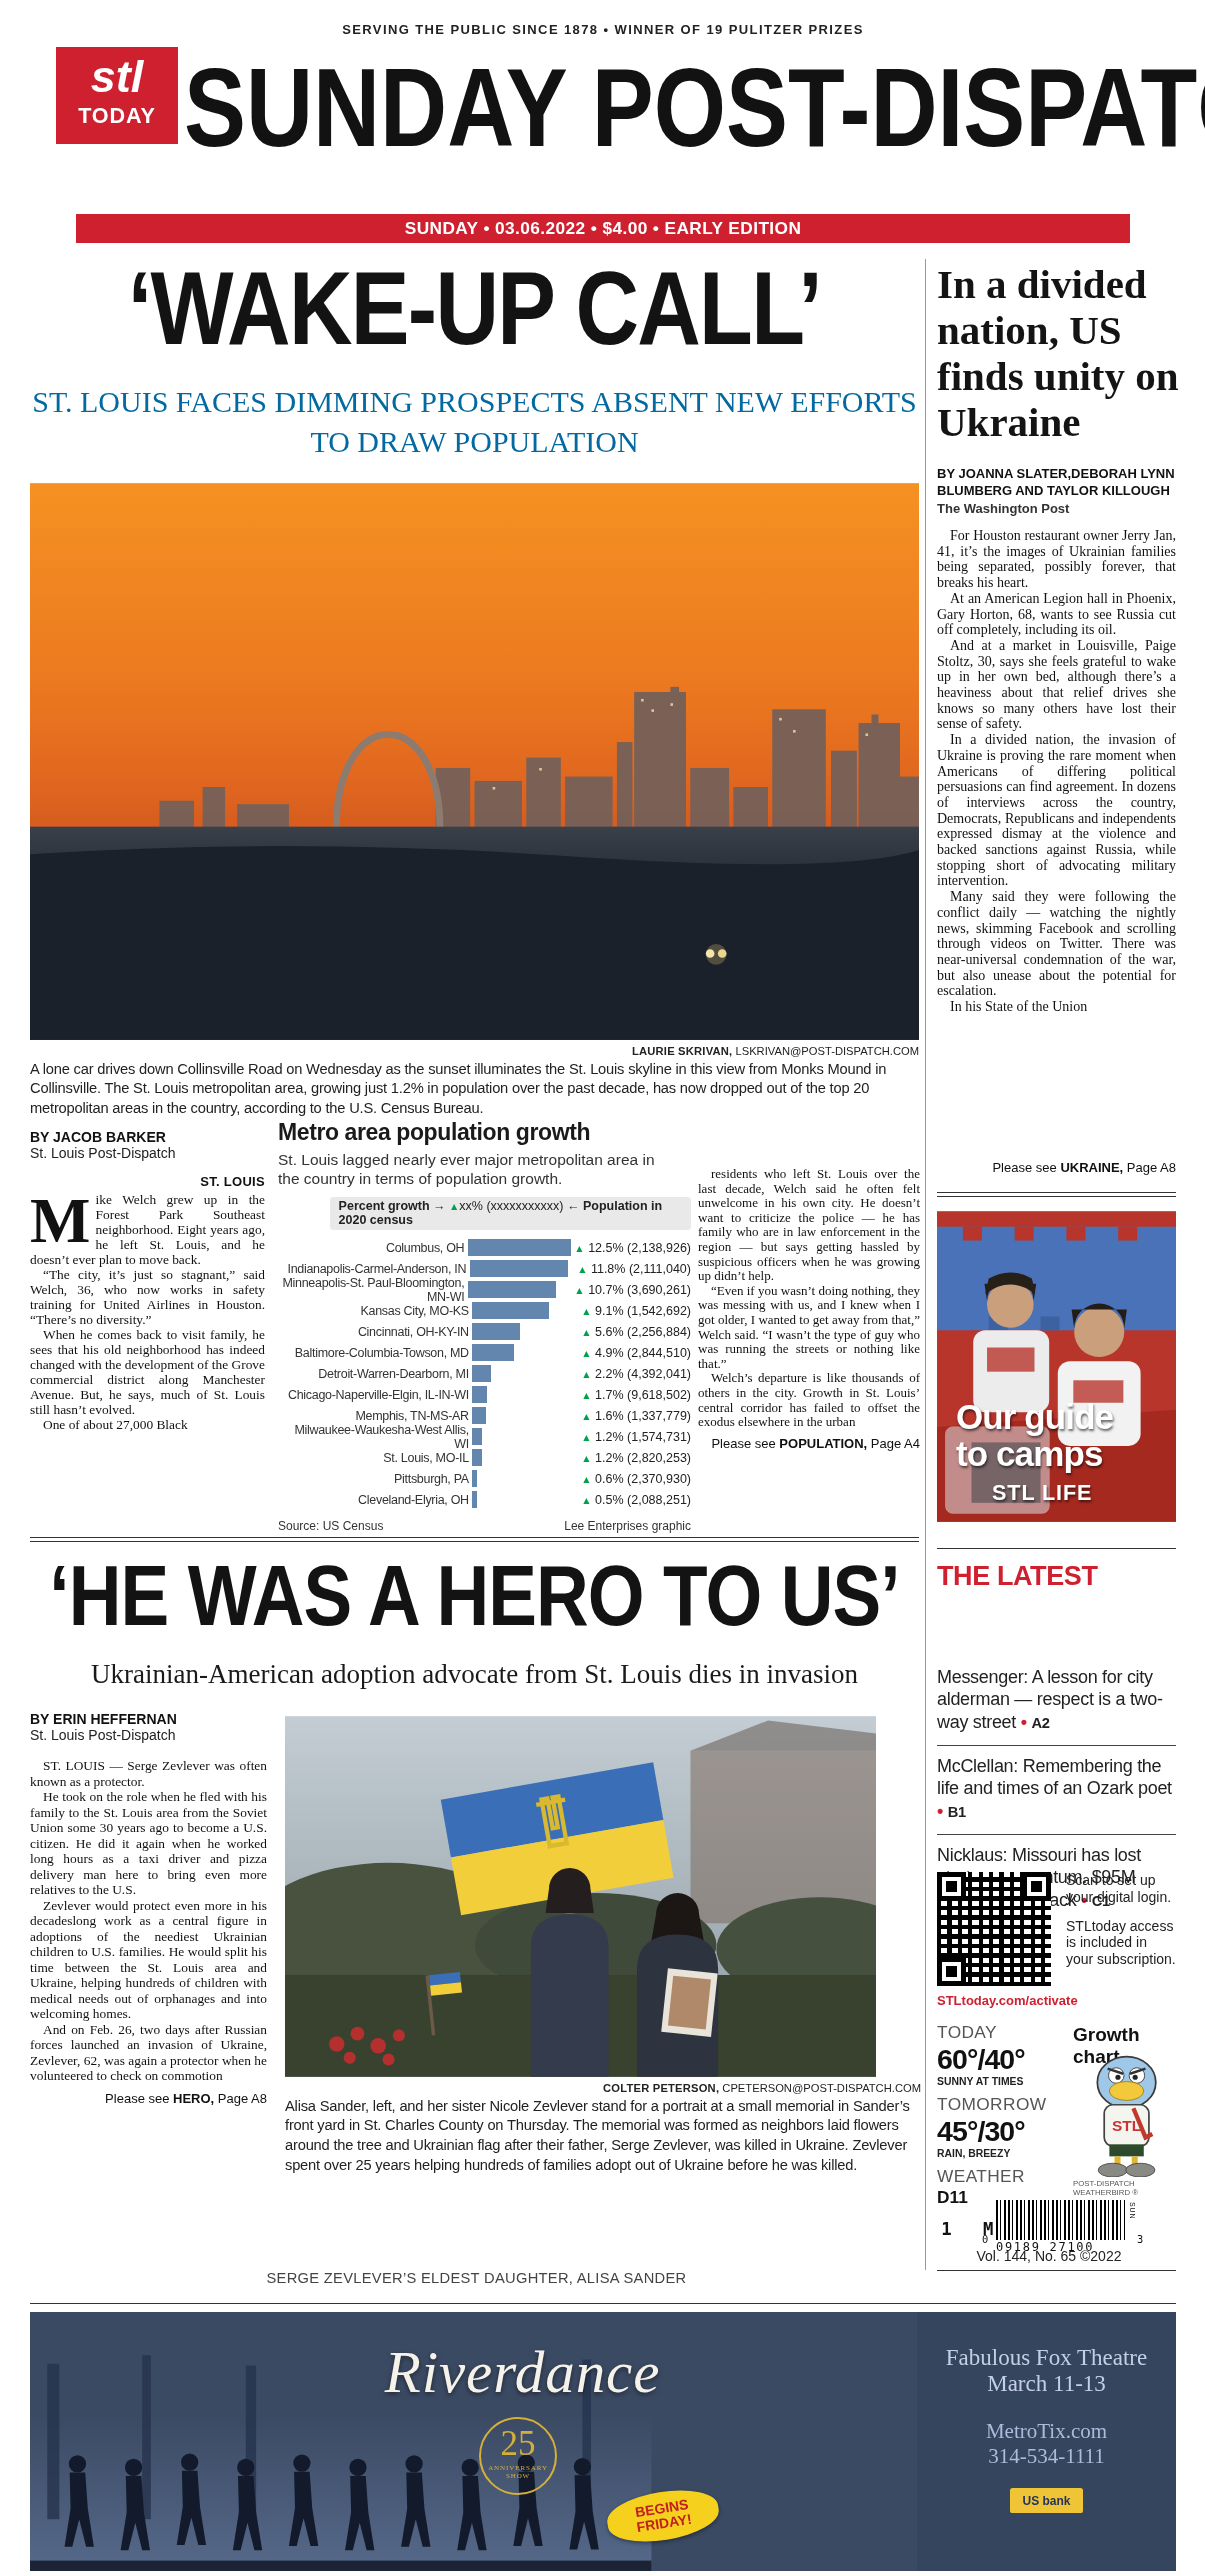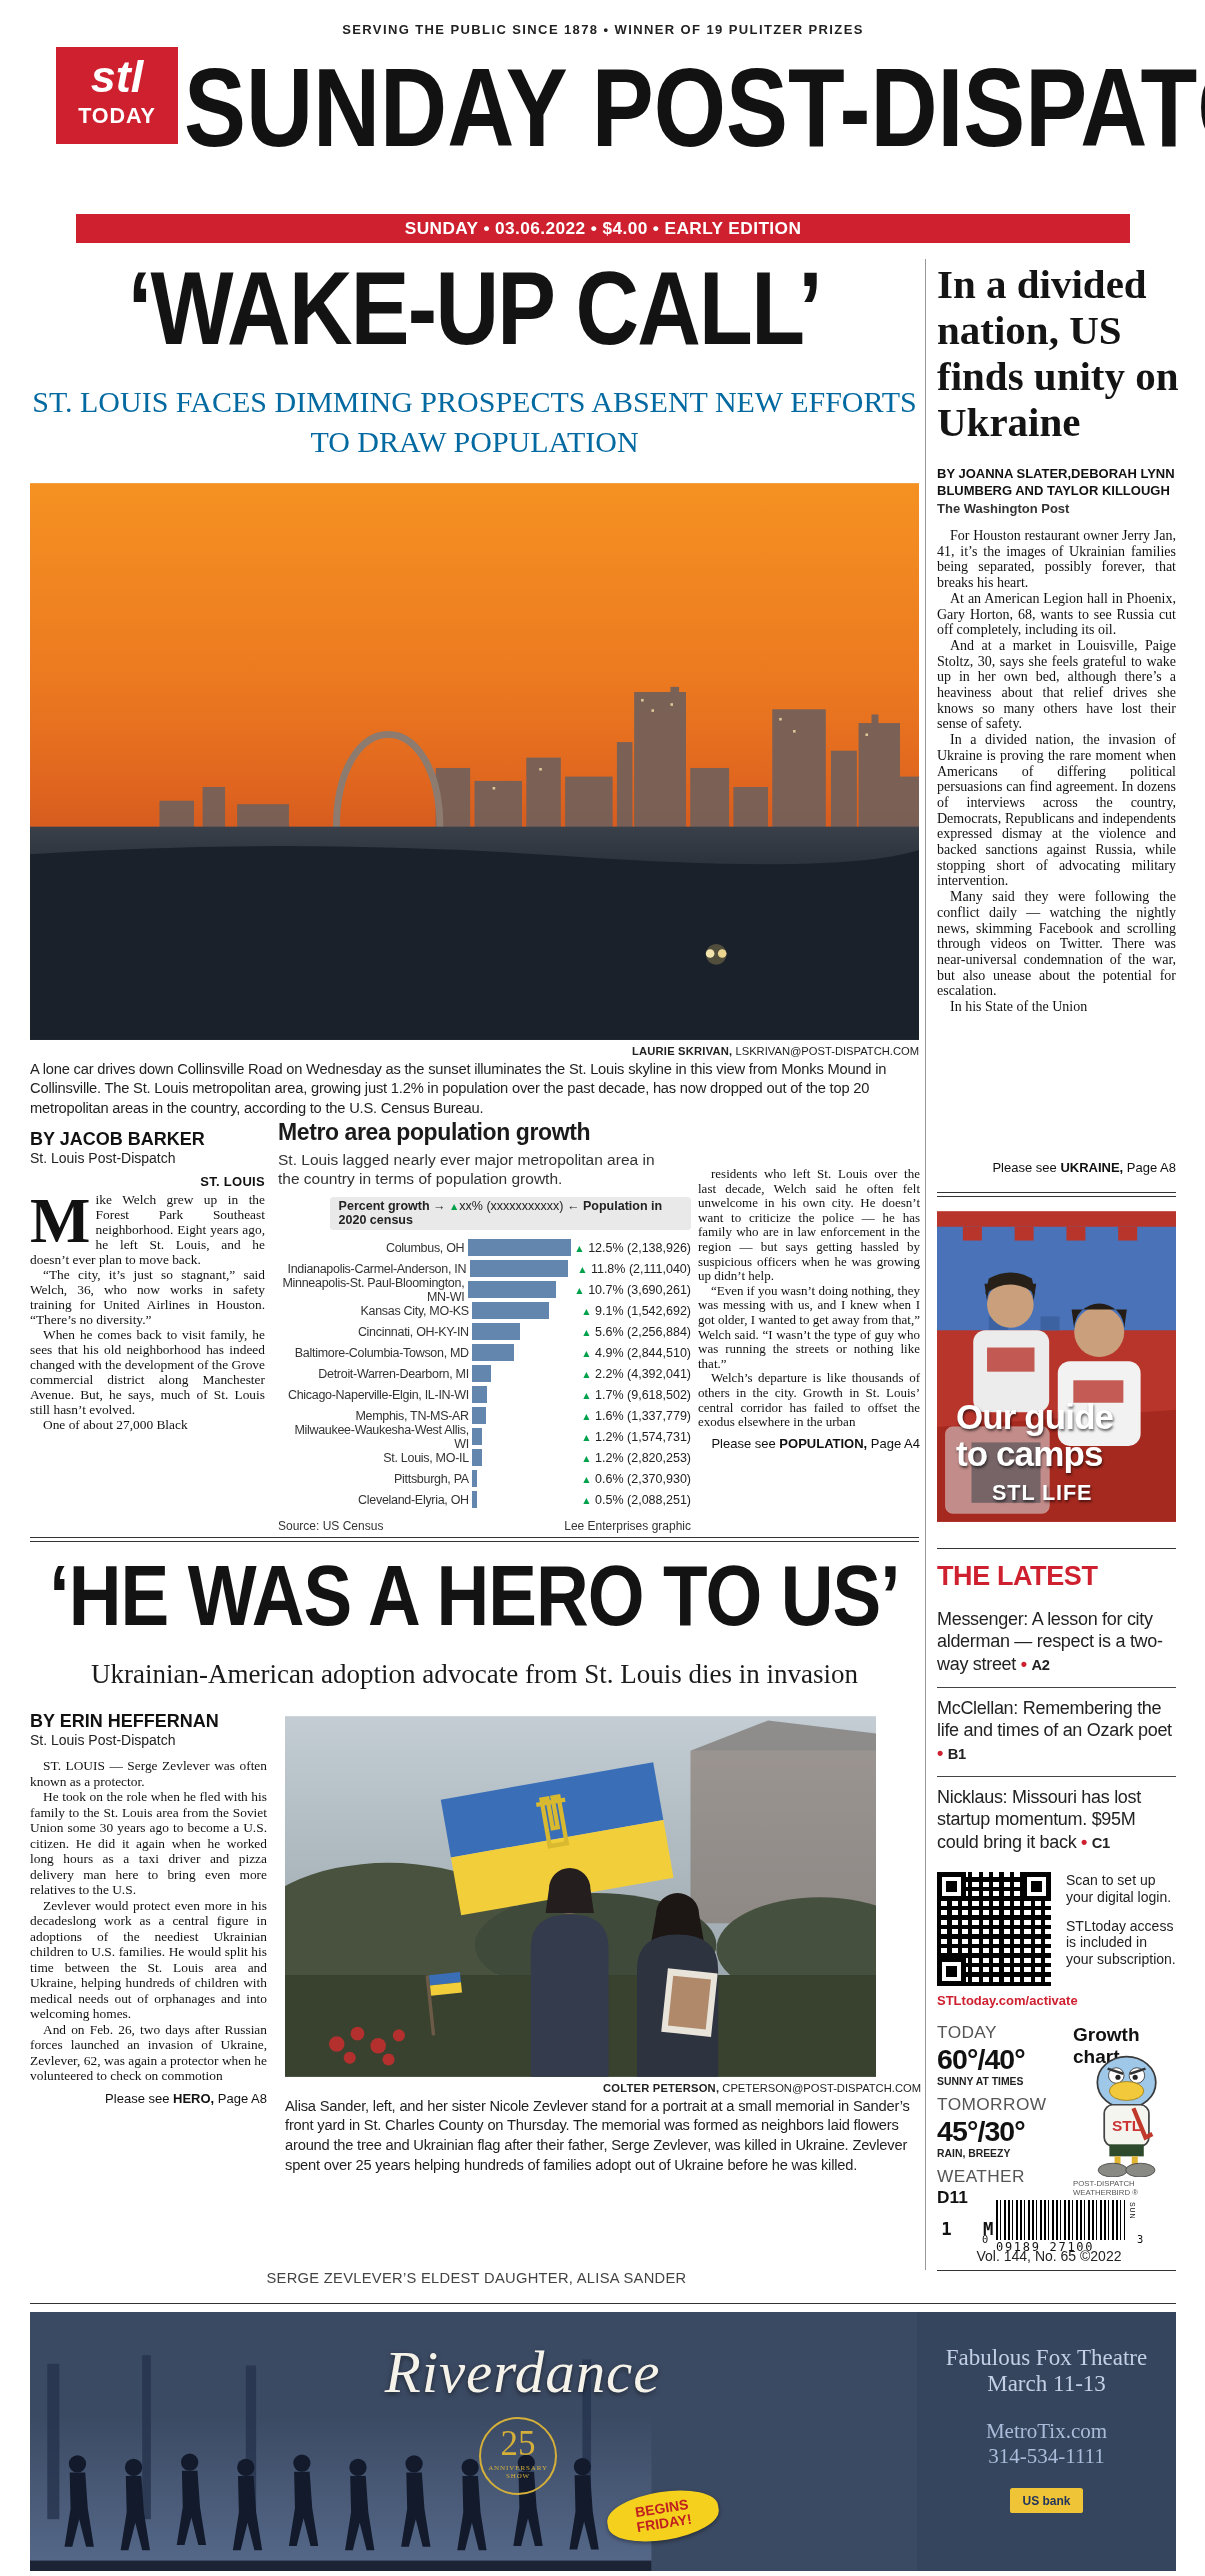--- a/index.html
+++ b/index.html
@@ -19,21 +19,21 @@
   .h1{top:257px;left:30px;width:889px;text-align:center;font-weight:bold;font-size:88px;line-height:1;
       transform:scale(1,1.18);transform-origin:center top;letter-spacing:-1.7px;color:#131313;}
   .subhead1{top:382px;left:30px;width:889px;text-align:center;font-family:"Liberation Serif",serif;
       font-size:30px;line-height:1.32;color:#0369a1;}
   .photo1{top:483px;left:30px;width:889px;height:557px;}
   .credit{font-size:11.2px;text-align:right;color:#222;}
   .credit b{letter-spacing:0.2px;}
   .caption{font-size:14.7px;line-height:1.35;color:#222;letter-spacing:-0.2px;}
   .cap1{top:1045px;left:30px;width:889px;}
   .cap1 .caption{margin-top:2.6px;}
-  .byline b{font-size:18px;}
+  .byline b{font-size:14px;}
   .byline span{font-size:14px;color:#222;display:block;}
   .byl1{top:1129px;left:30px;width:233px;}
   .col{font-family:"Liberation Serif",serif;text-align:justify;}
   .col p{margin:0;text-indent:13px;}
   .col1{top:1174px;left:30px;width:235px;font-size:13.4px;line-height:15px;}
   .dateline{text-align:right;font-family:"Liberation Sans",sans-serif;font-weight:bold;font-size:13px;letter-spacing:0.3px;margin-bottom:2.6px;}
   .dropcap{float:left;font-size:64px;line-height:52px;font-weight:bold;padding:3.5px 5.2px 0 0;font-family:"Liberation Serif",serif;}
   .firstp{text-indent:0 !important;}
   .col3{top:1167px;left:698px;width:222px;font-size:13px;line-height:14.6px;}
   .jump{font-family:"Liberation Sans",sans-serif;font-size:13px;text-align:right;margin-top:7px;font-weight:500;}
@@ -74,21 +74,21 @@
   .byl3 span{font-size:13px;font-weight:bold;color:#333;display:block;margin-top:1.7px;}
   .railcol{top:528px;left:937px;width:239px;font-size:14px;line-height:15.7px;}
   .rail-jump{top:1153px;left:937px;width:239px;}
   .rdbl{top:1192px;left:937px;width:239px;}
   .campsad{top:1211px;left:937px;width:239px;height:311px;}
   .camps-t1{position:absolute;left:19px;top:188px;color:#fff;font-weight:bold;font-size:35px;line-height:1.05;
       letter-spacing:-0.9px;text-shadow:0.9px 1.7px 2.6px rgba(0,0,0,.6);}
   .camps-t2{position:absolute;left:55px;top:269px;color:#fff;font-weight:bold;font-size:21.6px;letter-spacing:0.9px;text-shadow:0.9px 1.7px 2.6px rgba(0,0,0,.6);}
   .rl-hr{left:937px;width:239px;}
   .latest-title{top:1561px;left:937px;font-weight:bold;font-size:27px;color:#cf2030;letter-spacing:-0.4px;}
-  .latest{top:1599px;left:937px;width:239px;}
+  .latest{top:1657px;left:937px;width:239px;}
   .latest-item{font-size:18px;line-height:1.25;color:#222;padding:8.6px 0 12px;border-bottom:0.9px solid #444;letter-spacing:-0.3px;}
   .latest-item:last-child{border-bottom:none;}
   .latest-item b{font-size:14.7px;}
   .latest-item .dot{color:#cf2030;font-weight:bold;}
   .qrblock{top:1872px;left:937px;width:239px;}
   .qr{position:absolute;left:0;top:0;width:114px;height:114px;background:
       repeating-linear-gradient(0deg,#000 0 4.3px,transparent 4.3px 9.5px),
       repeating-linear-gradient(90deg,#000 0 4.3px,#fff 4.3px 10.4px);}
   .qr .f{position:absolute;width:29px;height:29px;background:#000;}
   .qr .f i{position:absolute;left:5.2px;top:5.2px;width:19px;height:19px;background:#fff;display:block;}

